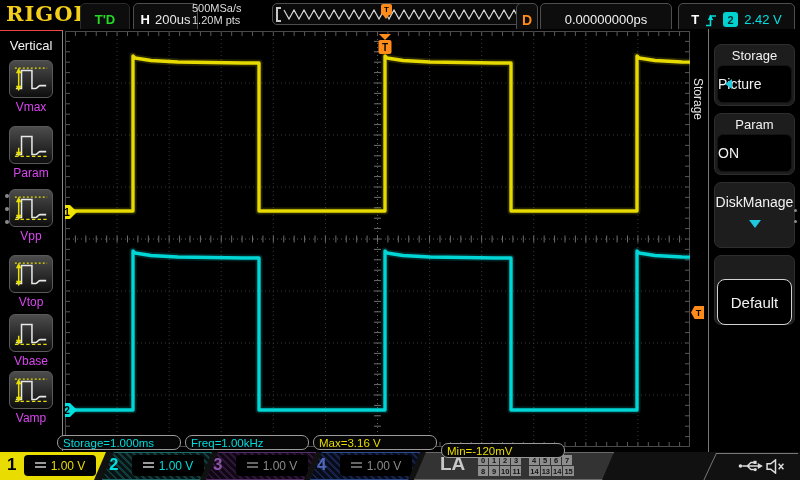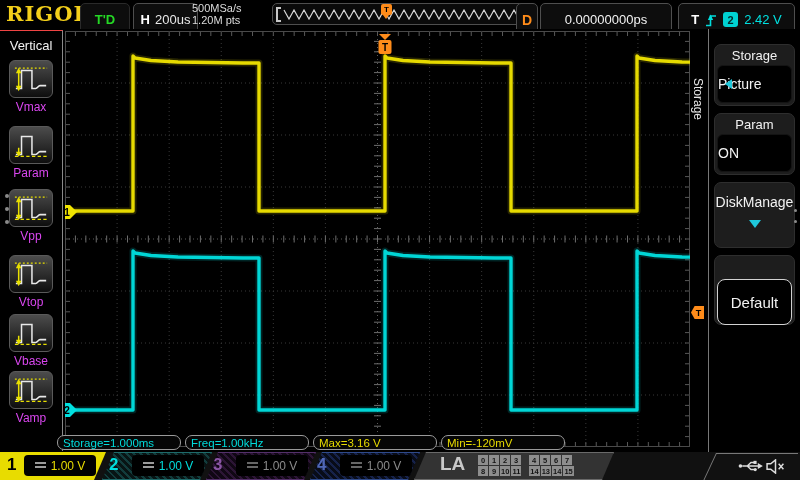--- a/index.html
+++ b/index.html
@@ -572,21 +572,21 @@
           <text x="320" y="19.5" text-anchor="middle" font-size="10" font-weight="bold" fill="#000">T</text>
         </g>
       </svg>
 
     <div class="tlevel">T</div>
 
     <div class="meas-row">
       <div class="meas m1" style="color: rgb(0, 220, 220);">Storage=1.000ms</div>
       <div class="meas m2" style="color: rgb(0, 220, 220);">Freq=1.00kHz</div>
       <div class="meas m3" style="color: rgb(232, 220, 0);">Max=3.16 V</div>
-      <div class="meas m4" style="color: rgb(232, 220, 0);">Min=-120mV</div>
+      <div class="meas m4" style="color: rgb(232, 220, 0); margin-top: 8px;">Min=-120mV</div>
     </div>
 
     <div class="vtab">Storage</div>
     <aside class="rpanel">
       <div class="rgroup">
         <div class="rhead">Storage</div>
         <div class="rbtn">
           <span class="tri-l"></span>
           <span>Picture</span>
         </div>

